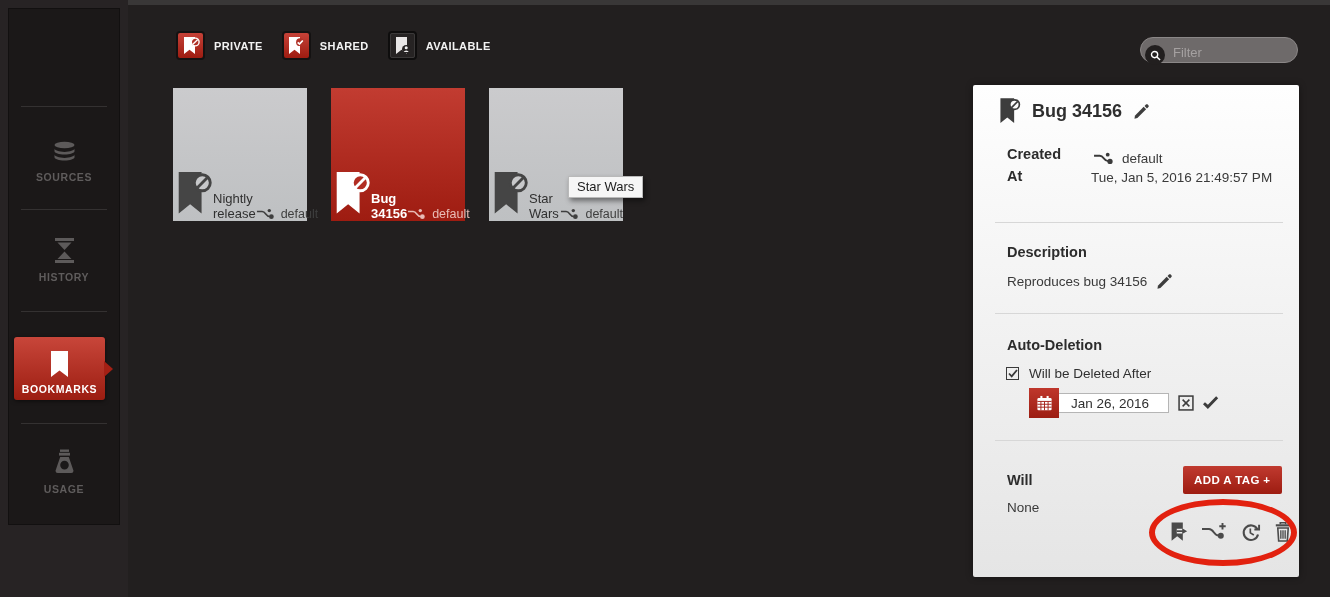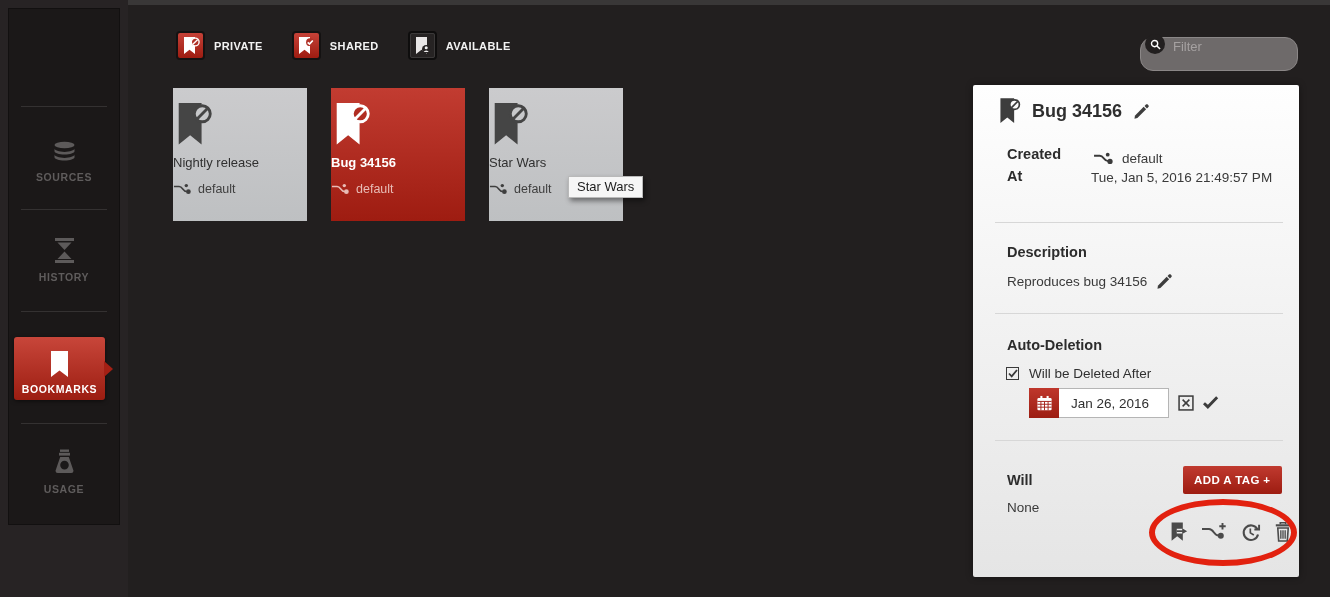--- a/index.html
+++ b/index.html
@@ -22,41 +22,41 @@
   .nav-svg { display:block; margin:0 auto; }
   .nav-divider { position:absolute; left:12px; right:12px; height:1px; background:#343131; }
   .nav-active { position:absolute; left:5px; top:328px; width:91px; height:63px;
                 background:linear-gradient(180deg,#c8463a,#9c1d11); border-radius:3px;
                 text-align:center; box-shadow:0 1px 4px rgba(0,0,0,.55); cursor:pointer; }
   .nav-active::after { content:""; position:absolute; right:-8px; top:50%; margin-top:-8px;
                 border-left:9px solid #a32015; border-top:8px solid transparent; border-bottom:8px solid transparent; }
   .nav-active .nav-label { color:#ffffff; margin-top:5px; }
 
   
-  .tabs { position:absolute; left:176px; top:31px; display:flex; gap:29px; align-items:center; z-index:3; }
+  .tabs { position:absolute; left:176px; top:31px; display:flex; gap:19px; align-items:center; z-index:3; }
   .tab { display:flex; align-items:center; gap:9px; cursor:pointer; }
   .tab-box { width:29px; height:29px; border-radius:4px; display:flex; align-items:center;
              justify-content:center; }
   .tab-box.red  { background:linear-gradient(180deg,#c64238,#9e1c11); border:2px solid #141212; }
   .tab-box.dark { background:#262323; border:2px solid #0e0d0d; outline:1px solid #3b3939; outline-offset:-3px; }
   .tab-label { font-size:11px; font-weight:bold; color:#f3f3f3; letter-spacing:0.4px; }
 
   
   .search { position:absolute; left:1140px; top:37px; width:158px; height:26px; border-radius:13px;
-            background:#6e6a6a; border:1px solid #8b8787; display:flex; align-items:flex-end;
-            padding:16px 4px; z-index:3; }
+            background:#6e6a6a; border:1px solid #8b8787; display:flex; align-items:flex-start;
+            padding:7px 4px; z-index:3; }
   .search-circle { width:20px; height:20px; border-radius:50%; background:#221f1f;
                    display:flex; align-items:center; justify-content:center; flex:none; }
   .search input { flex:1; min-width:0; background:transparent; border:none; outline:none;
                   color:#e2e0e0; font-size:13px; padding-left:8px; font-family:inherit; }
   .search input::placeholder { color:#a5a1a1; }
 
   
   .cards { position:absolute; left:173px; top:88px; display:flex; gap:24px; z-index:3; }
-  .card { width:134px; height:133px; display:flex; flex-direction:column; align-items:flex-start; cursor:pointer; }
+  .card { width:134px; height:133px; display:flex; flex-direction:row; align-items:flex-end; cursor:pointer; }
   .card.gray { background:linear-gradient(180deg,#cbcbcd,#bec0c2); color:#303030; }
   .card.red  { background:linear-gradient(180deg,#c23c31,#9e1c11); color:#ffffff; }
   .card-icon { margin-top:13px; }
   .card-title { margin-top:3px; font-size:13px; }
   .card.red .card-title { font-weight:bold; }
   .card-stream { margin-top:12px; display:flex; align-items:center; gap:6px; font-size:12.5px; }
   .card.gray .card-stream { color:#3e3e3e; }
   .card.red  .card-stream { color:#e8bcb6; }
 
   
@@ -81,21 +81,21 @@
   .desc-v { position:absolute; left:34px; top:188px; font-size:13.5px; color:#3a3a3a;
             display:flex; gap:9px; align-items:center; }
   .auto-h { position:absolute; left:34px; top:252px; }
   .check-row { position:absolute; left:33px; top:281px; display:flex; gap:10px;
                align-items:center; font-size:13.5px; color:#303030; }
   .checkbox { width:13px; height:13px; border:1.5px solid #3a3a3a; display:flex;
               align-items:center; justify-content:center; cursor:pointer; background:transparent; }
   .date-row { position:absolute; left:56px; top:303px; display:flex; align-items:center; }
   .cal-btn { width:30px; height:30px; background:linear-gradient(180deg,#bf372c,#9c1d12);
              display:flex; align-items:center; justify-content:center; border:none; cursor:pointer; }
-  .date-input { width:110px; height:30px; border:1px solid #b5b5b5; border-left:none; background:#fff;
+  .date-input { width:110px; height:20px; border:1px solid #b5b5b5; border-left:none; background:#fff;
                 font-size:13.5px; color:#2f2f2f; padding-left:12px; outline:none; font-family:inherit; }
   .xbox { margin-left:9px; cursor:pointer; display:flex; }
   .bigcheck { margin-left:7px; cursor:pointer; display:flex; }
   .tags-h { position:absolute; left:34px; top:387px; }
   .tags-v { position:absolute; left:34px; top:415px; font-size:13.5px; color:#3a3a3a; }
   .addtag { position:absolute; left:210px; top:381px; background:linear-gradient(180deg,#c03a2f,#9d1c11);
             color:#fff; font-size:11.5px; font-weight:bold; padding:8px 11px; border-radius:2px;
             letter-spacing:0.4px; border:none; font-family:inherit; cursor:pointer; }
   .actions { position:absolute; left:196px; top:436px; display:flex; gap:13px; align-items:center; }
   .actions > span { display:flex; cursor:pointer; }

